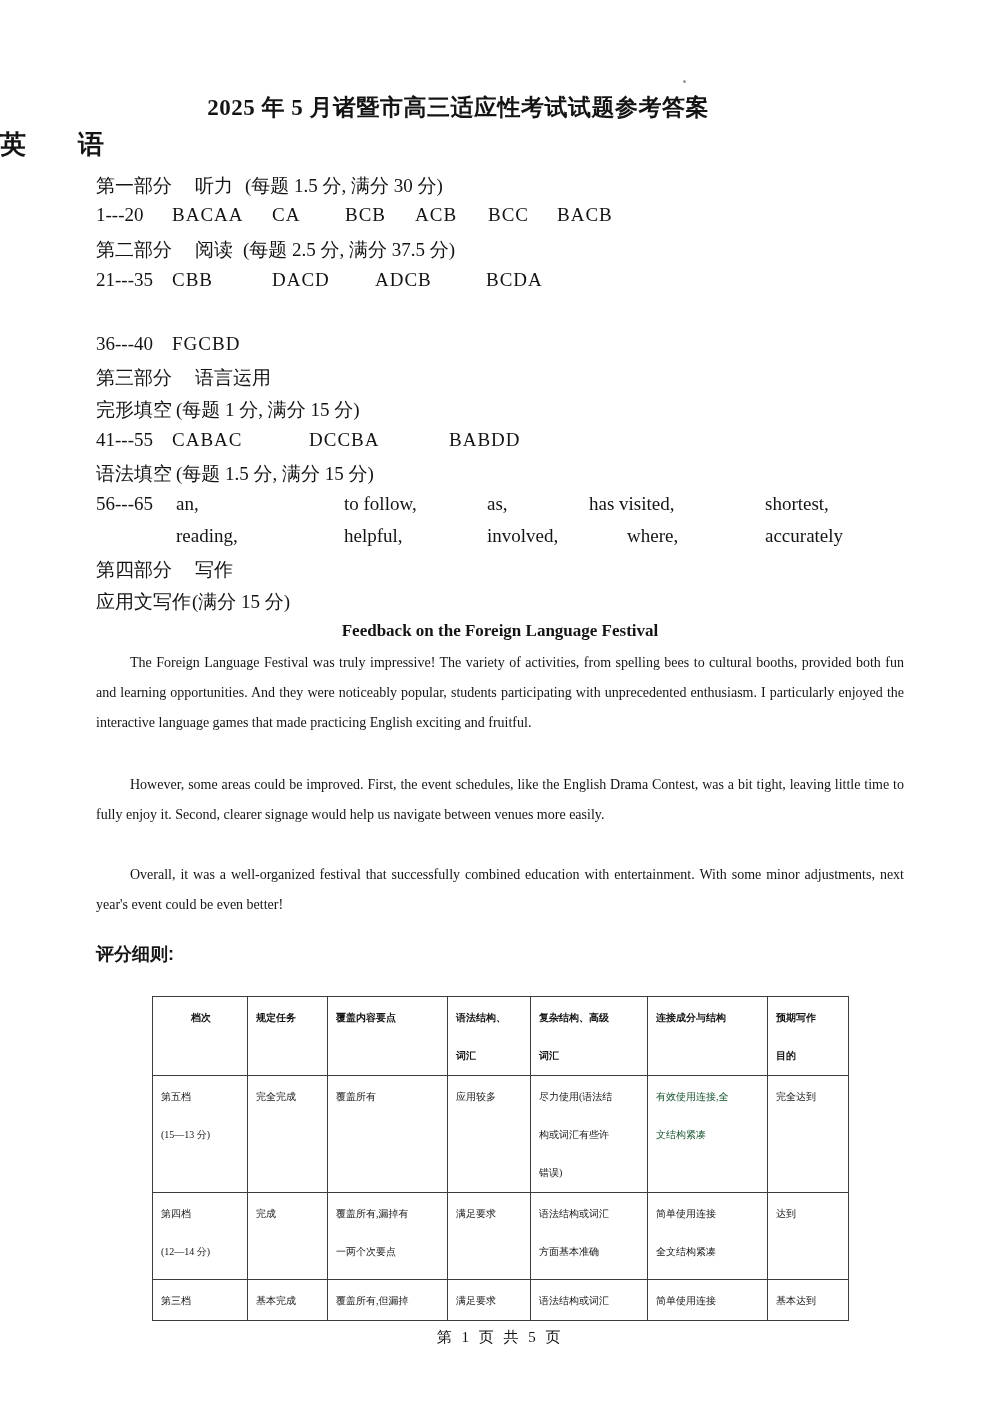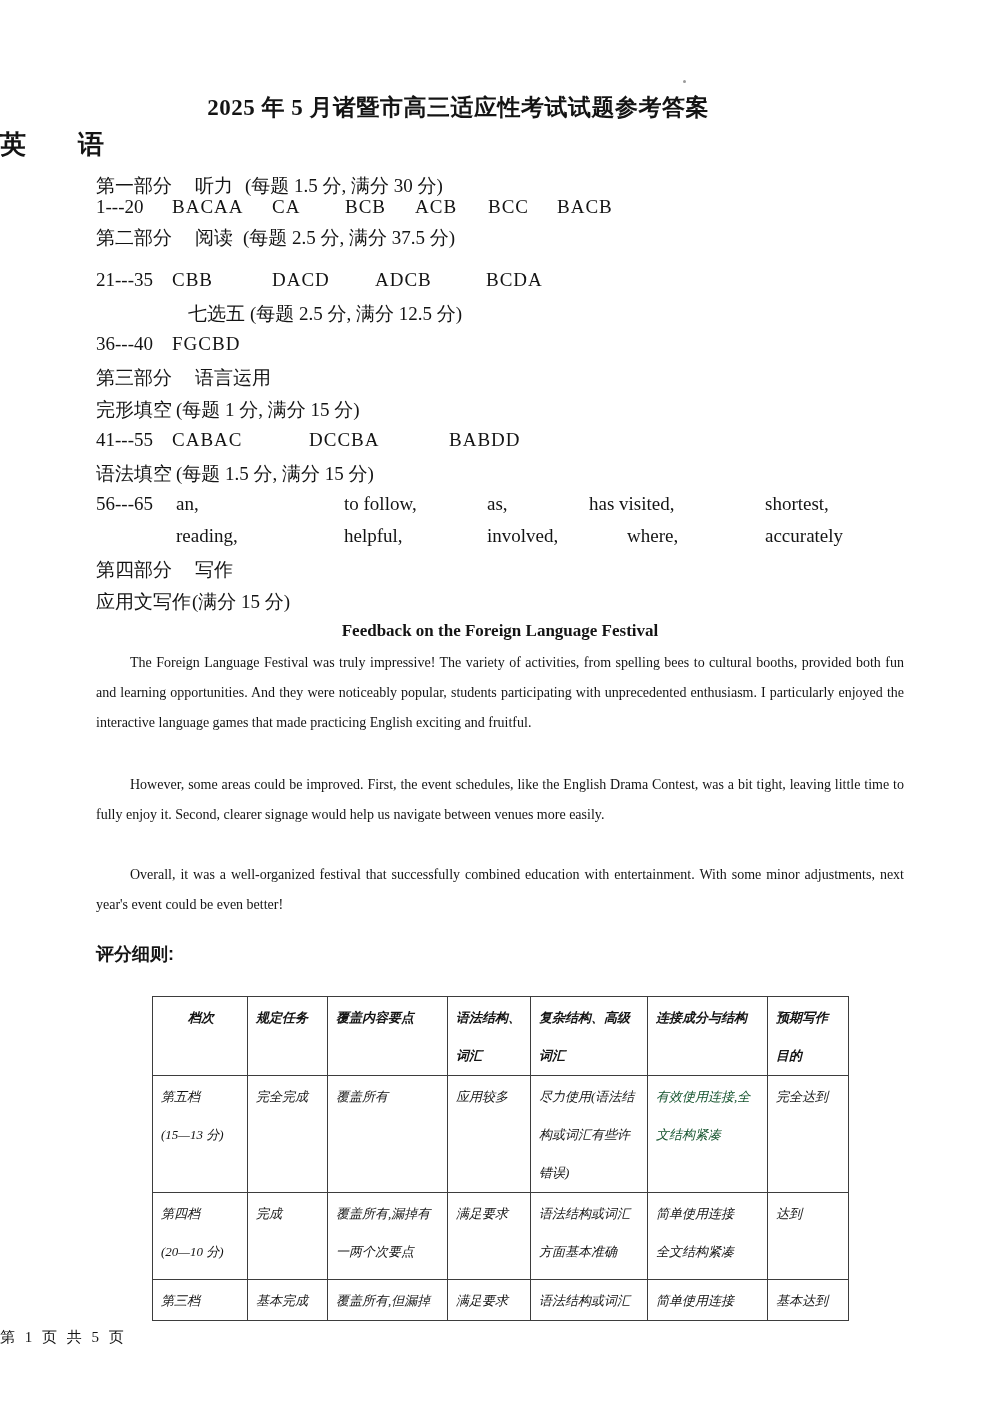--- a/index.html
+++ b/index.html
@@ -21,75 +21,71 @@
   .essay-title { top:621px; left:0; width:1000px; text-align:center;
                  font-size:17px; font-weight:bold; }
   .para { left:96px; width:808px; font-size:14px; line-height:30px;
           text-align:justify; text-indent:34px; }
   .rubric-heading { top:942px; left:96px; font-size:18px; font-weight:bold;
                     font-family:"Liberation Sans","DejaVu Sans",sans-serif; }
   table.rubric { position:absolute; top:996px; left:152px; width:696px;
                  border-collapse:collapse; table-layout:fixed; }
   table.rubric td, table.rubric th {
     border:1.5px solid #3d3d3d; vertical-align:top; overflow:hidden;
-    font-size:13px; line-height:38px; padding:2px 6px 0 8px;
-    white-space:pre-line; text-align:left; font-weight:normal;font-style:italic;
+    font-size:10px; line-height:38px; padding:2px 6px 0 8px;
+    white-space:pre-line; text-align:left; font-weight:normal;
   }
   table.rubric th { font-weight:bold; }
   table.rubric th.center { text-align:center; }
   tr.r-header  { height:78px; }
   tr.r-row1 { height:113px; }
   tr.r-row2 { height:87px; }
   tr.r-row3 { height:39px;padding-left:16px; }
   td.red { font-weight:bold; }
-  .footer { top:1328px; left:0; width:1000px; 
+  .footer { top:1328px; left:0; width:1000px; text-align:center;
             font-size:15px; letter-spacing:3px; }
   .stray-dot { top:80px; left:683px; width:3px; height:3px;
                border-radius:50%; background:#9a9a9a; }
 </style>
 </head>
 <body>
 
 <div class="page">
 
   <div class="abs stray-dot"></div>
 
   <div class="abs title">2025 年 5 月诸暨市高三适应性考试试题参考答案</div>
   <div class="abs subtitle">英　　语</div>
 
   <div class="abs line" style="top:173px">
     <span class="at" style="left:96px">第一部分</span>
     <span class="at" style="left:195px">听力</span>
     <span class="at" style="left:245px">(每题 1.5 分, 满分 30 分)</span>
   </div>
-  <div class="abs line" style="top:196px">
+  <div class="abs line" style="top:204px">
     <span class="at" style="left:96px">1---20</span>
     <span class="at ans" style="left:172px">BACAA</span>
     <span class="at ans" style="left:272px">CA</span>
     <span class="at ans" style="left:345px">BCB</span>
     <span class="at ans" style="left:415px">ACB</span>
     <span class="at ans" style="left:488px">BCC</span>
     <span class="at ans" style="left:557px">BACB</span>
   </div>
 
-  <div class="abs line" style="top:225px">
+  <div class="abs line" style="top:237px">
     <span class="at" style="left:96px">第二部分</span>
     <span class="at" style="left:195px">阅读</span>
     <span class="at" style="left:243px">(每题 2.5 分, 满分 37.5 分)</span>
   </div>
   <div class="abs line" style="top:269px">
     <span class="at" style="left:96px">21---35</span>
     <span class="at ans" style="left:172px">CBB</span>
     <span class="at ans" style="left:272px">DACD</span>
     <span class="at ans" style="left:375px">ADCB</span>
     <span class="at ans" style="left:486px">BCDA</span>
-  </div>
-  <div class="abs line" style="top:301px">
-    <span class="at" style="left:188px">七选五</span>
-    <span class="at" style="left:250px">(每题 2.5 分, 满分 12.5 分)</span>
   </div>
   <div class="abs line" style="top:333px">
     <span class="at" style="left:96px">36---40</span>
     <span class="at ans" style="left:172px">FGCBD</span>
   </div>
 
   <div class="abs line" style="top:365px">
     <span class="at" style="left:96px">第三部分</span>
     <span class="at" style="left:195px">语言运用</span>
   </div>
@@ -170,21 +166,21 @@
       <td>应用较多</td>
       <td>尽力使用(语法结
 构或词汇有些许
 错误)</td>
       <td class="red" style="color: #14532d;">有效使用连接,全
 文结构紧凑</td>
       <td>完全达到</td>
     </tr>
     <tr class="r-row2">
       <td>第四档
-(20—10 分)</td>
+(12—14 分)</td>
       <td>完成</td>
       <td>覆盖所有,漏掉有
 一两个次要点</td>
       <td>满足要求</td>
       <td>语法结构或词汇
 方面基本准确</td>
       <td>简单使用连接
 全文结构紧凑</td>
       <td>达到</td>
     </tr>

